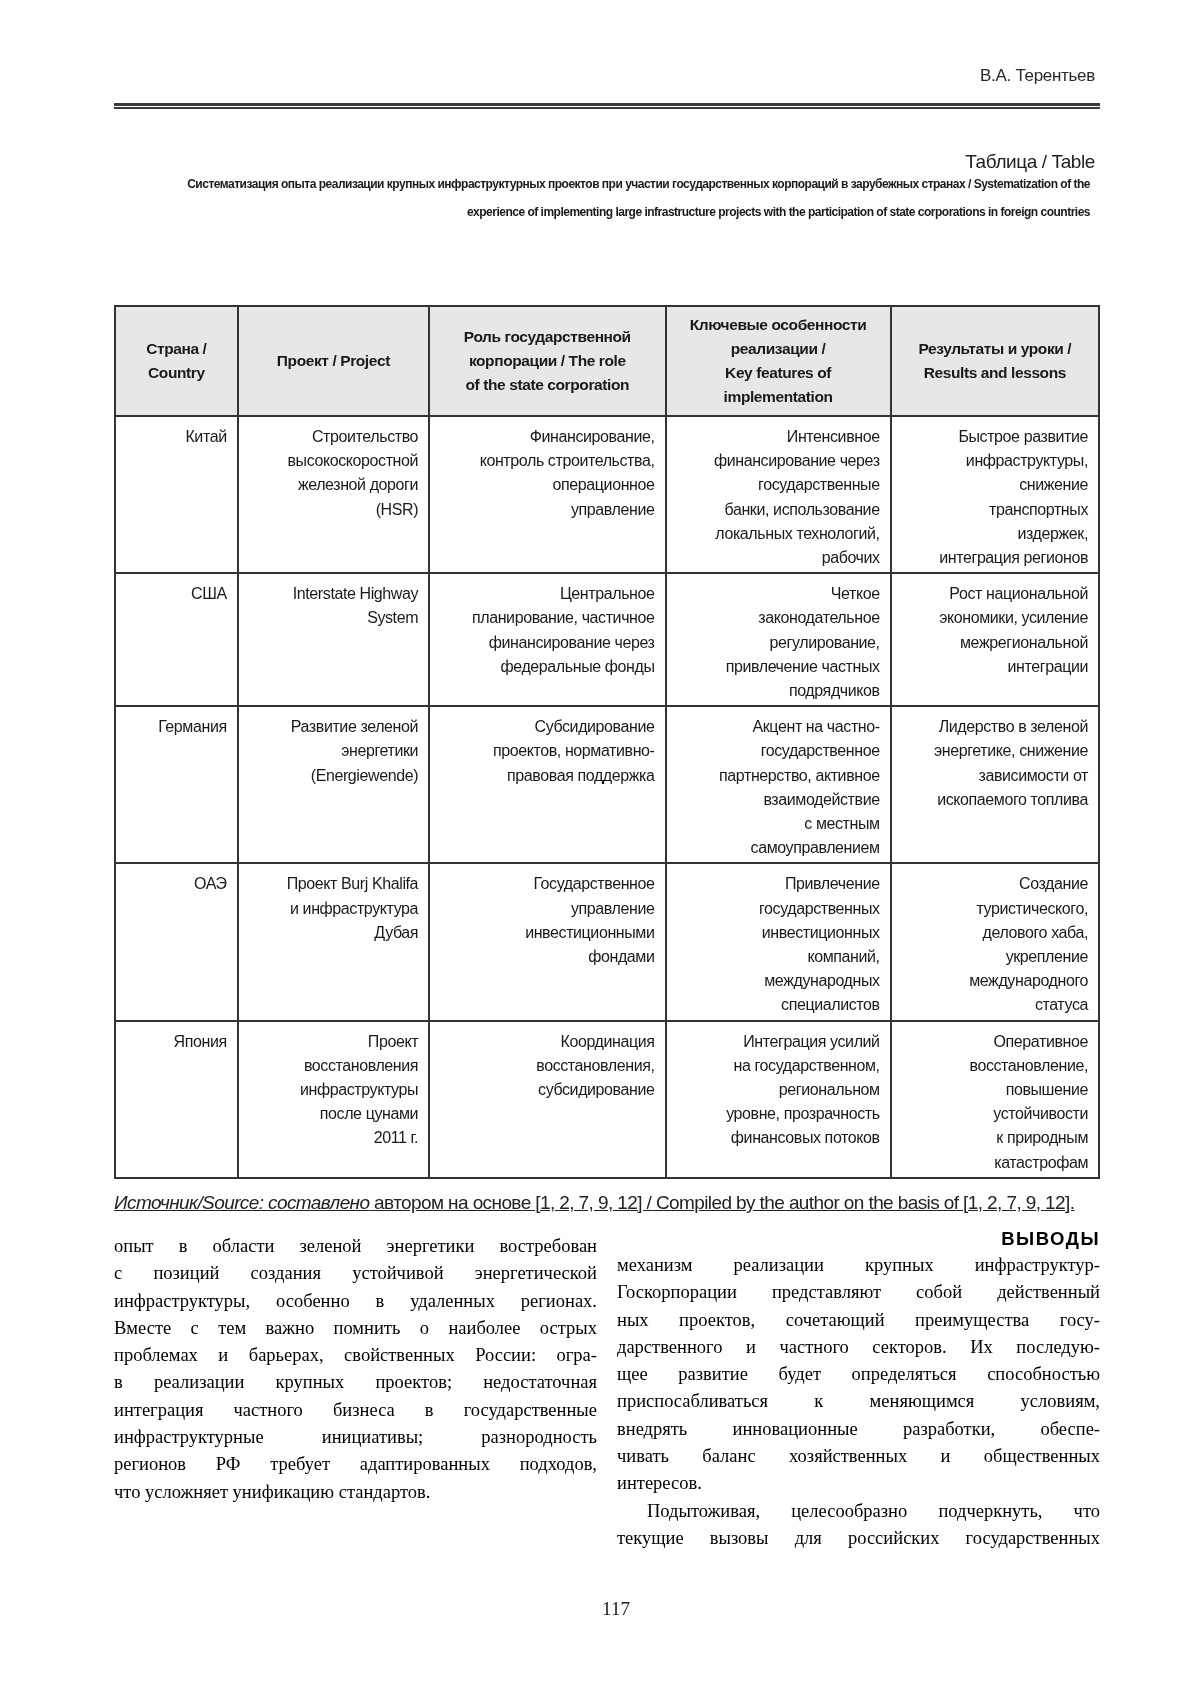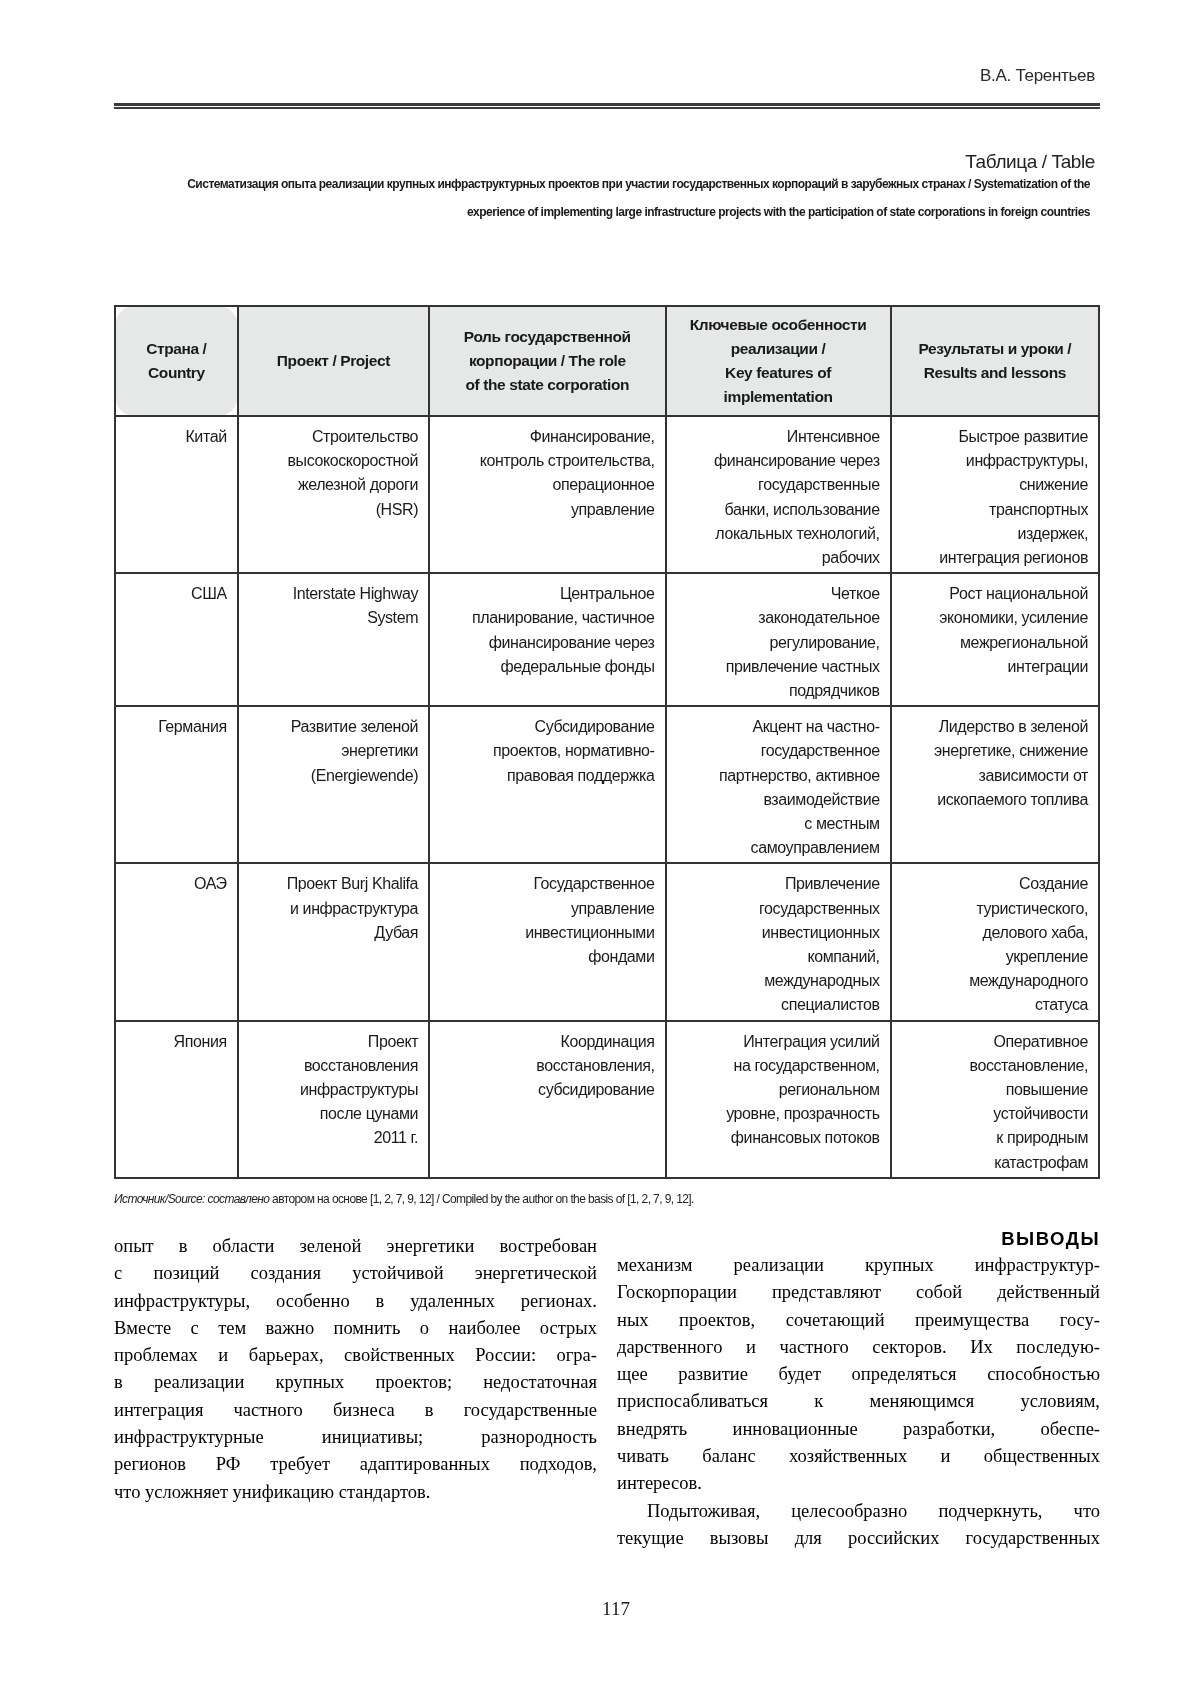--- a/index.html
+++ b/index.html
@@ -77,34 +77,35 @@
       vertical-align: middle;
       font-size: 15.5px;
       line-height: 24px;
       padding: 6px 8px;
       height: 98px;
       box-sizing: border-box;
     }
     table.data-table td {
       padding: 8px 10px 2px 10px;
     }
-    .col1 { width: 109px; border-radius: 20px; }
+    .col1 { width: 109px; }
     .col2 { width: 170px; }
     .col3 { width: 210px; }
     .col4 { width: 200px; }
     .col5 { width: 185px; }
     .cell-text { white-space: pre-line; }
     .source-note {
       position: absolute;
       top: 1192px;
       left: 114px;
       width: 990px;
-      font-size: 12px;
+      font-size: 19px;
       letter-spacing: -0.6px;
       color: #222;
+      text-decoration: underline;
     }
     .source-note .it { font-style: italic; }
     .col-text {
       position: absolute;
       font-family: "Liberation Serif", serif;
       font-size: 18.5px;
       line-height: 27.3px;
       color: #000000;
       text-align: justify;
     }

